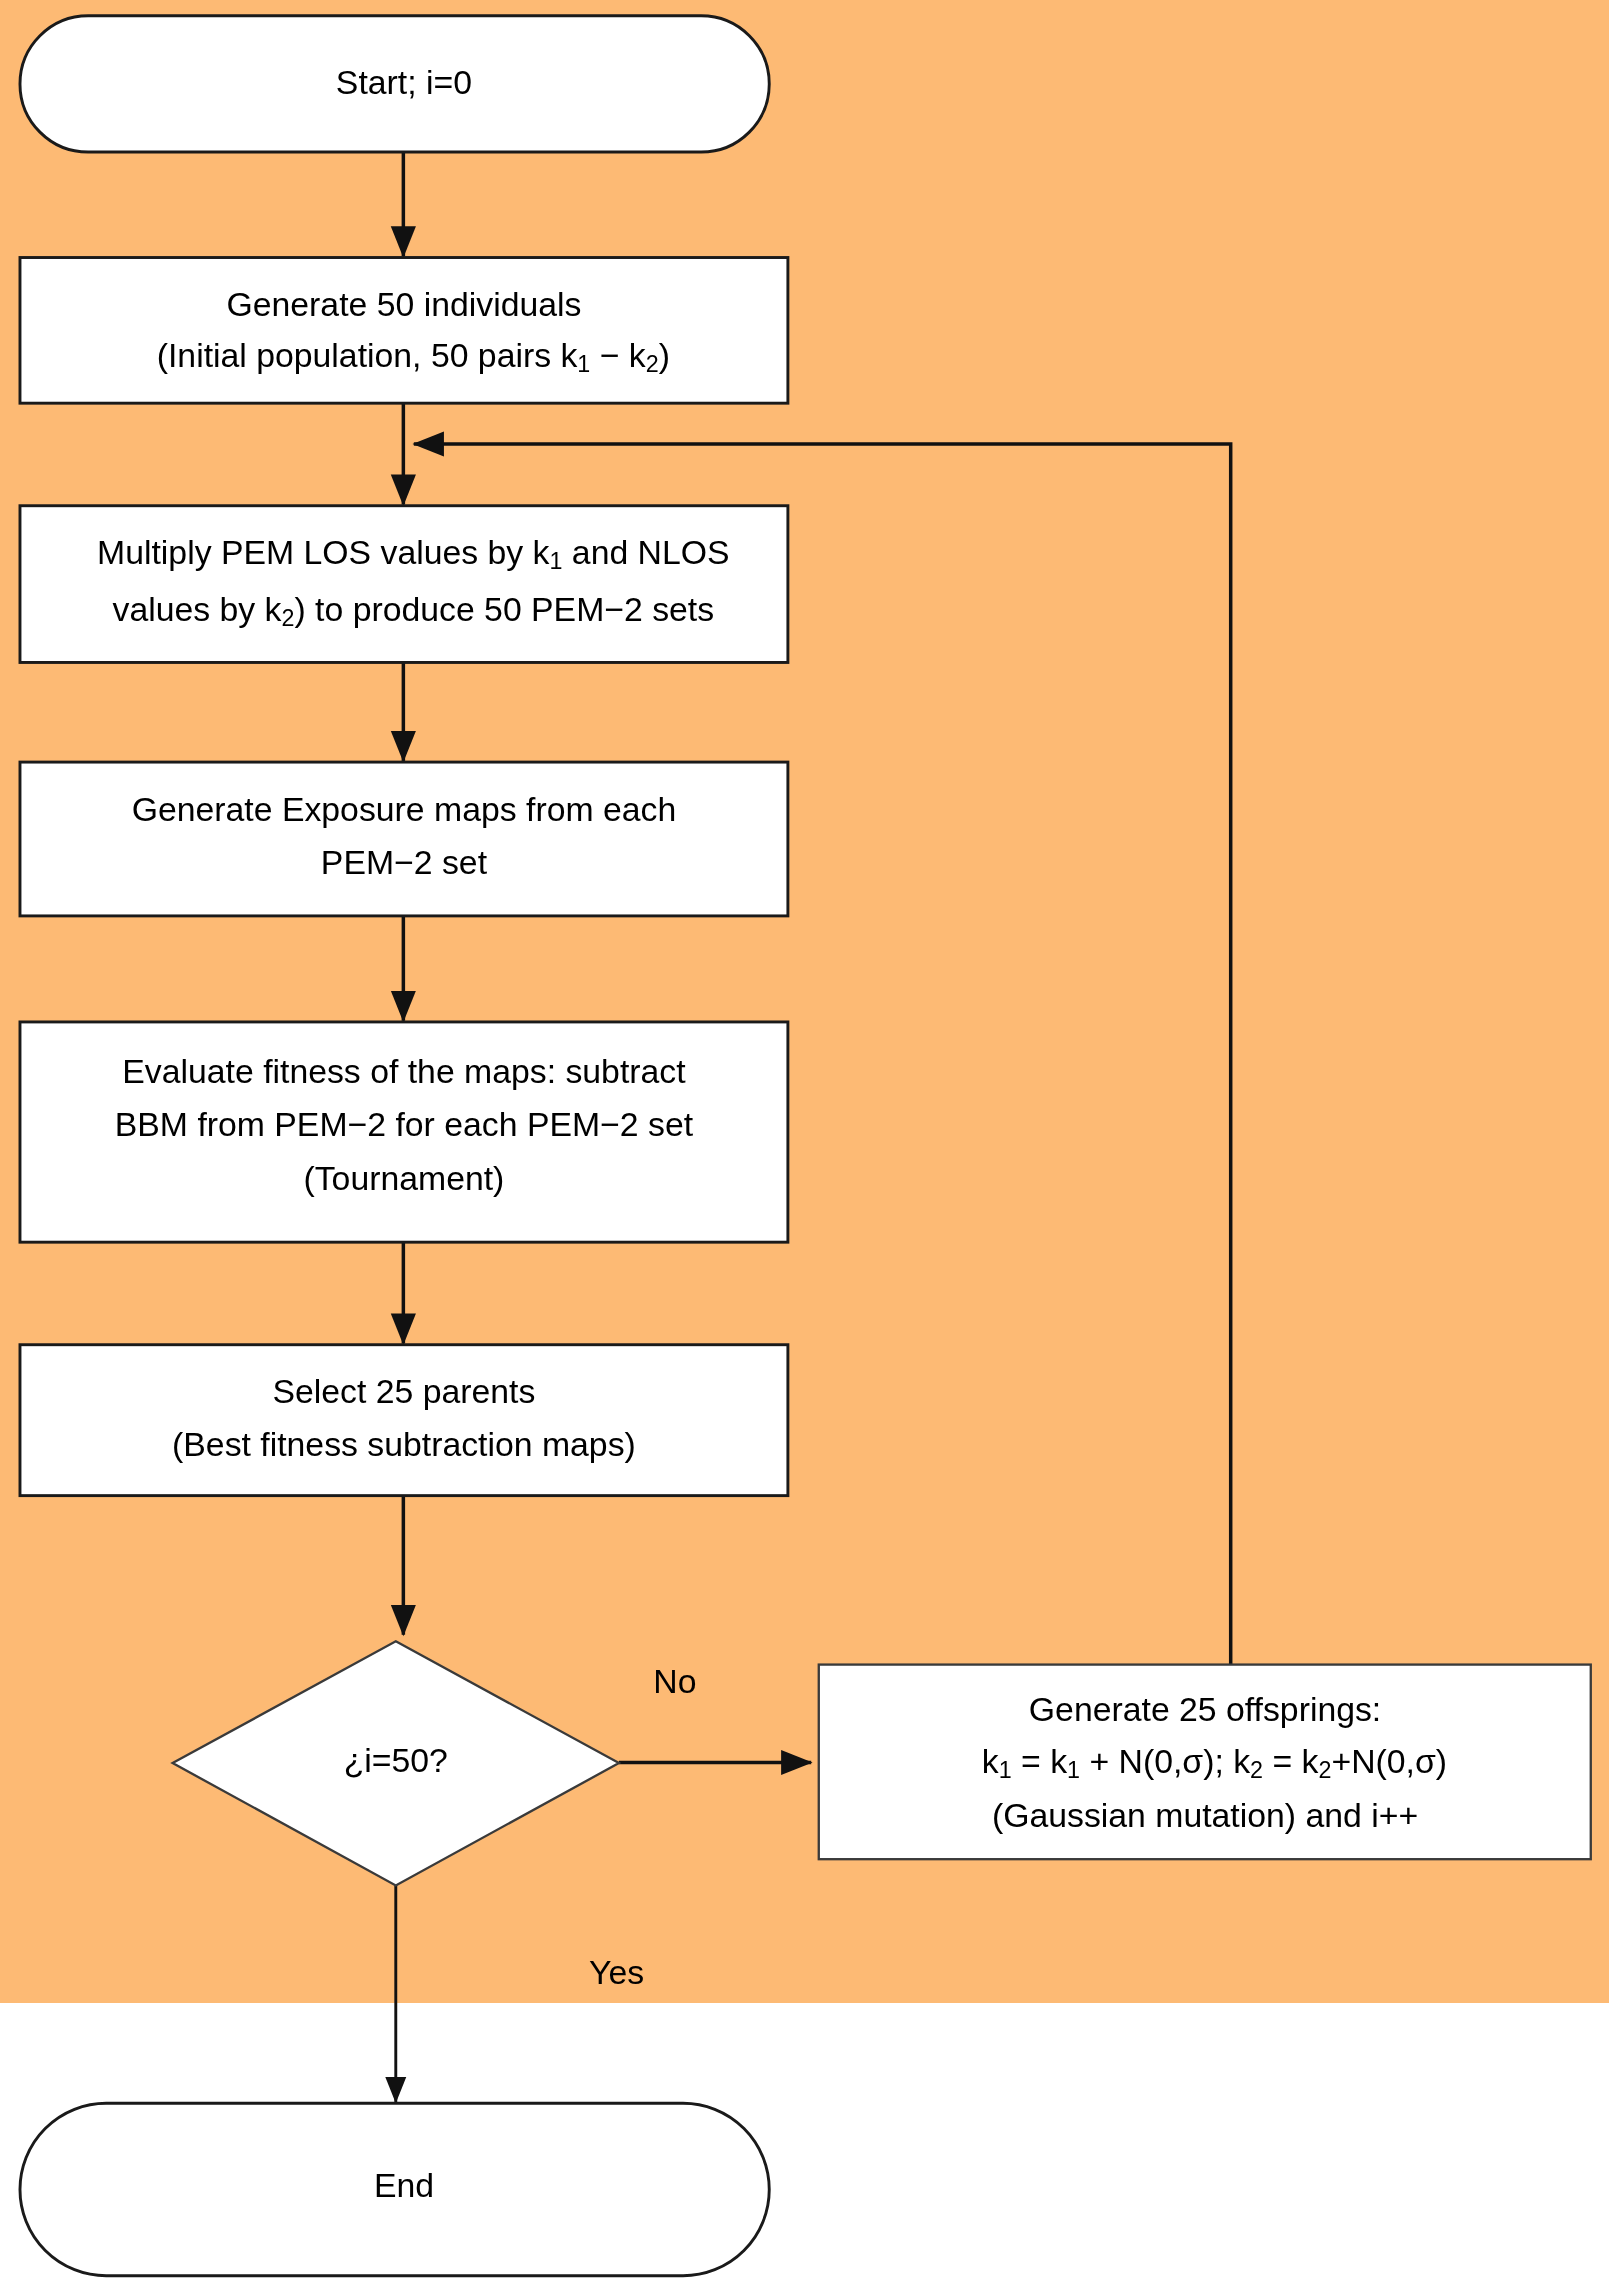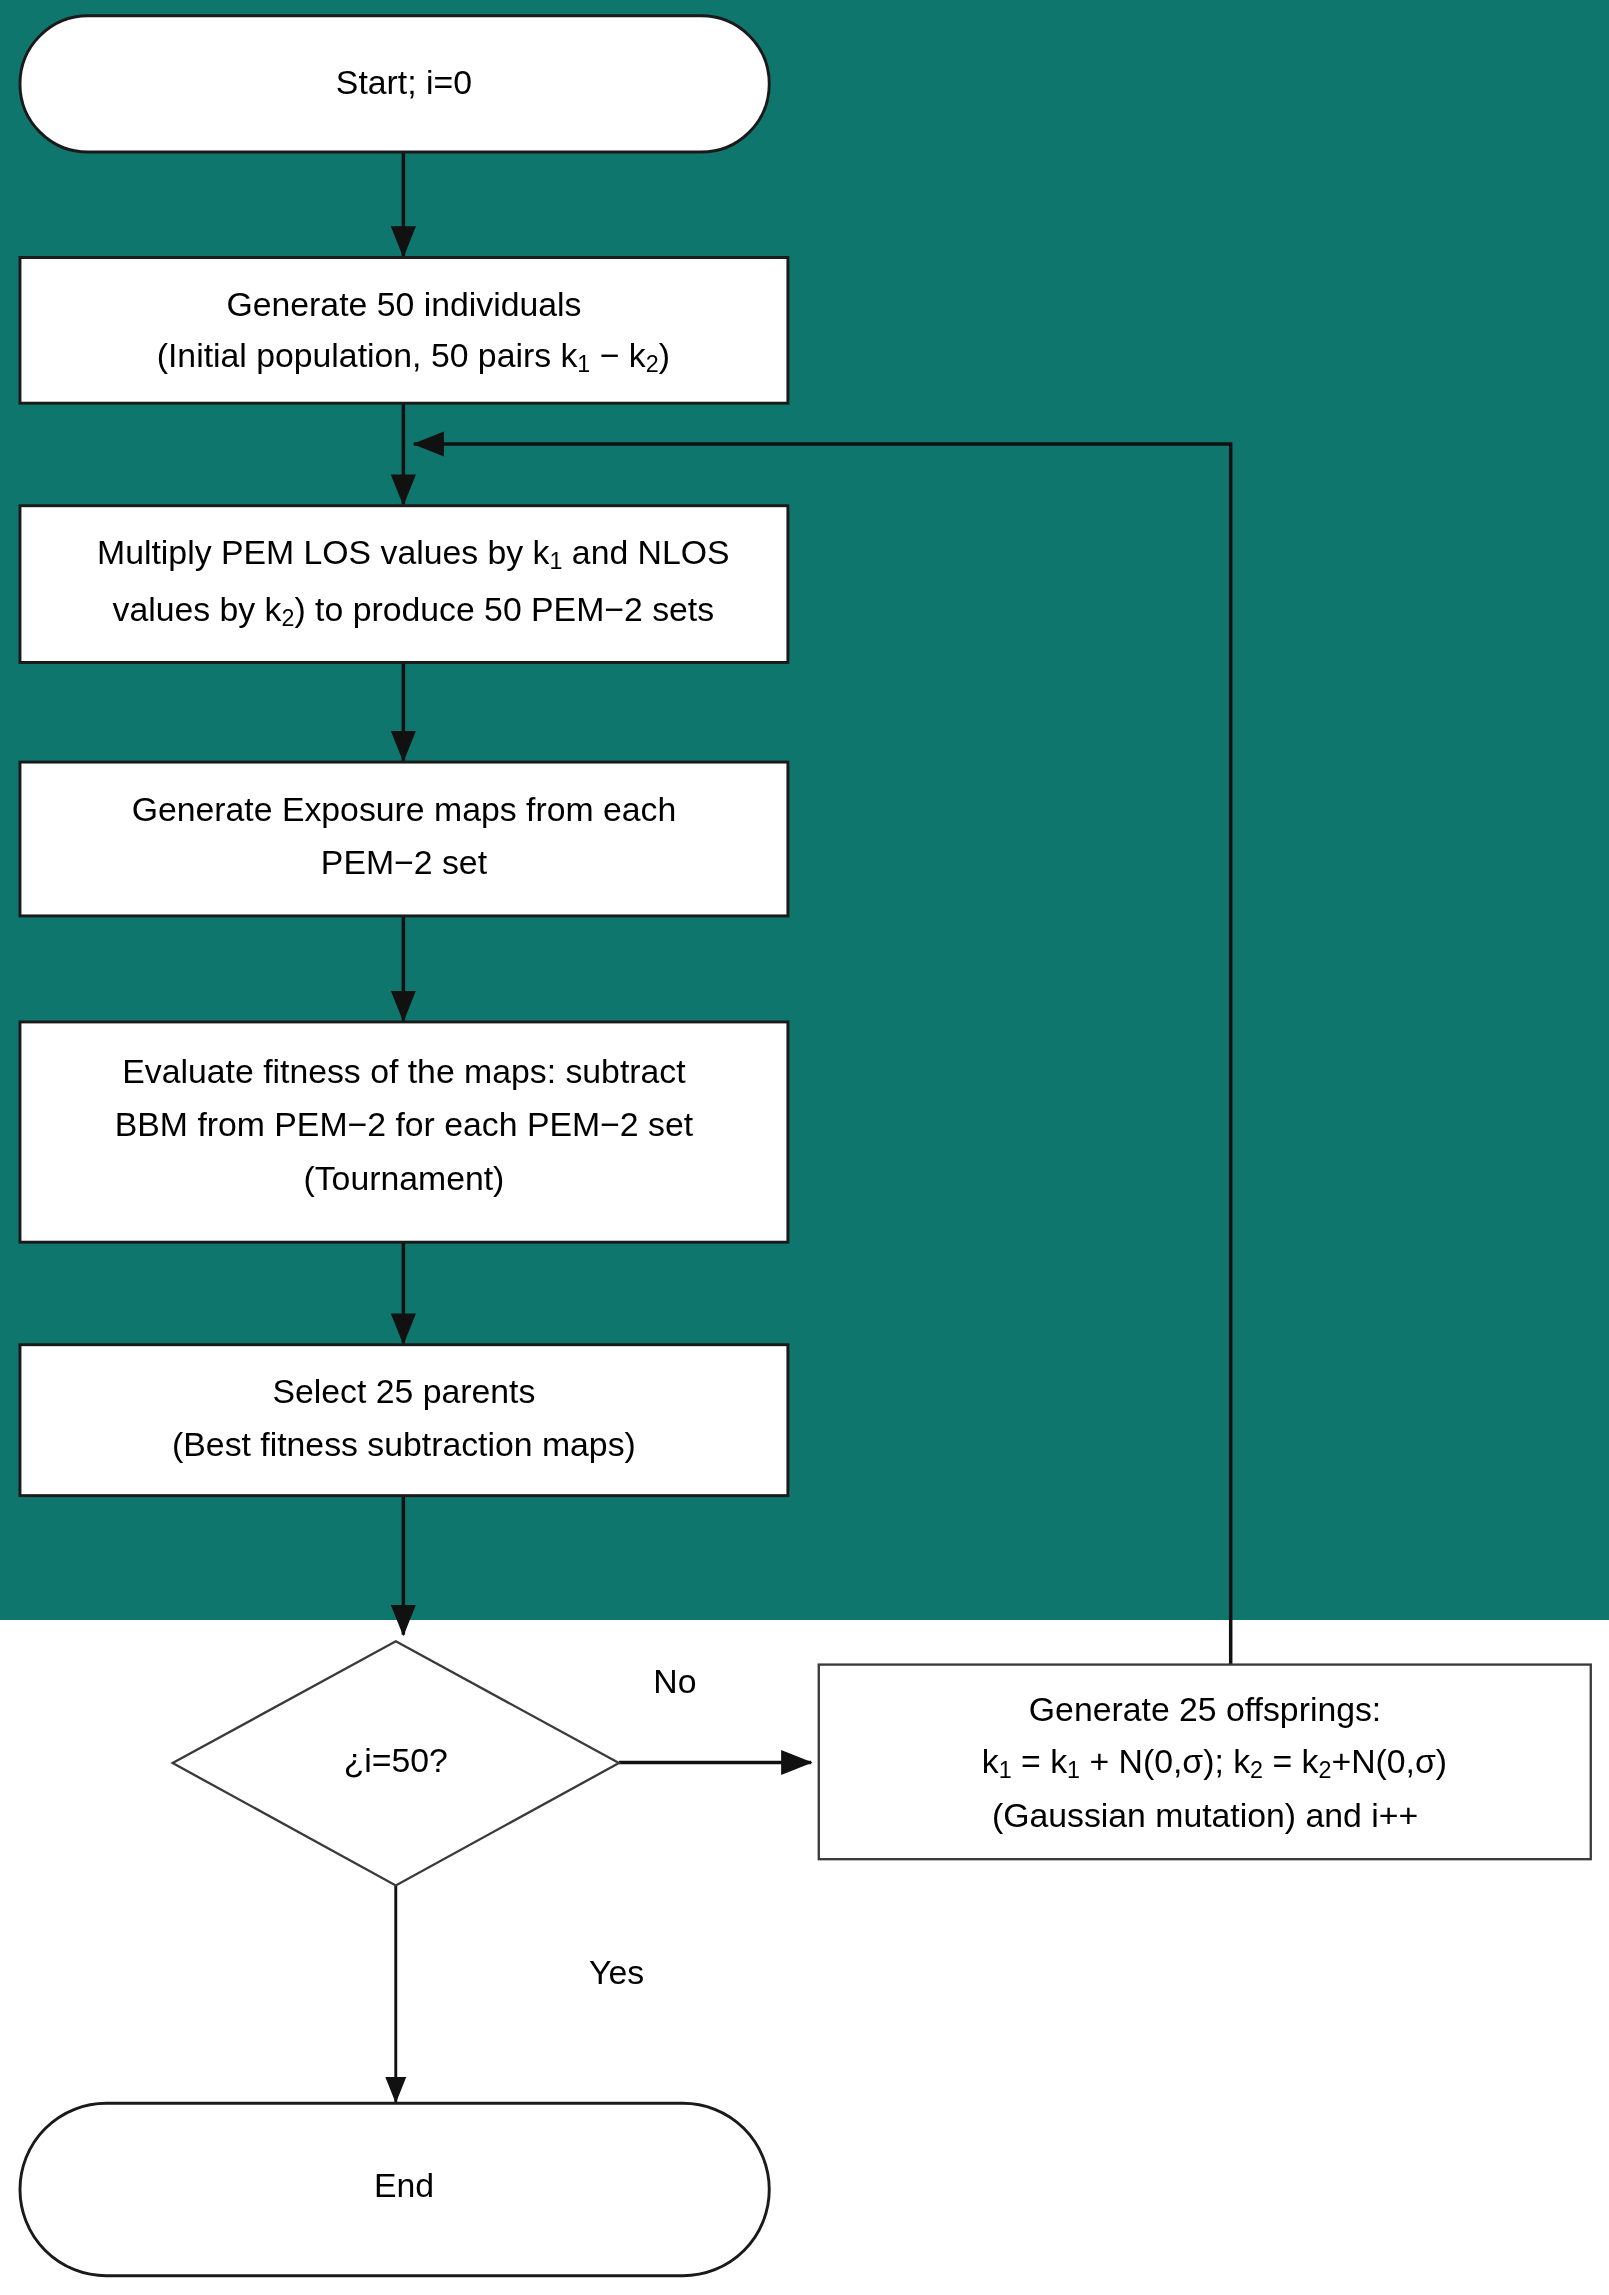--- a/index.html
+++ b/index.html
@@ -9,22 +9,22 @@
   }
   body {
     width: 1609px;
     height: 2295px;
     font-family: "Liberation Sans", sans-serif;
     overflow: hidden;
   }
   #flowchart-root {
     position: relative;
     width: 1609px;
-    height: 1620px;
-    background: #0f766e;
+    height: 2003px;
+    background: #fdba74;
   }
   svg.chart-canvas {
     position: absolute;
     top: 0;
     left: 0;
     width: 1609px;
     height: 2295px;
     display: block;
   }
   .node-shape {

